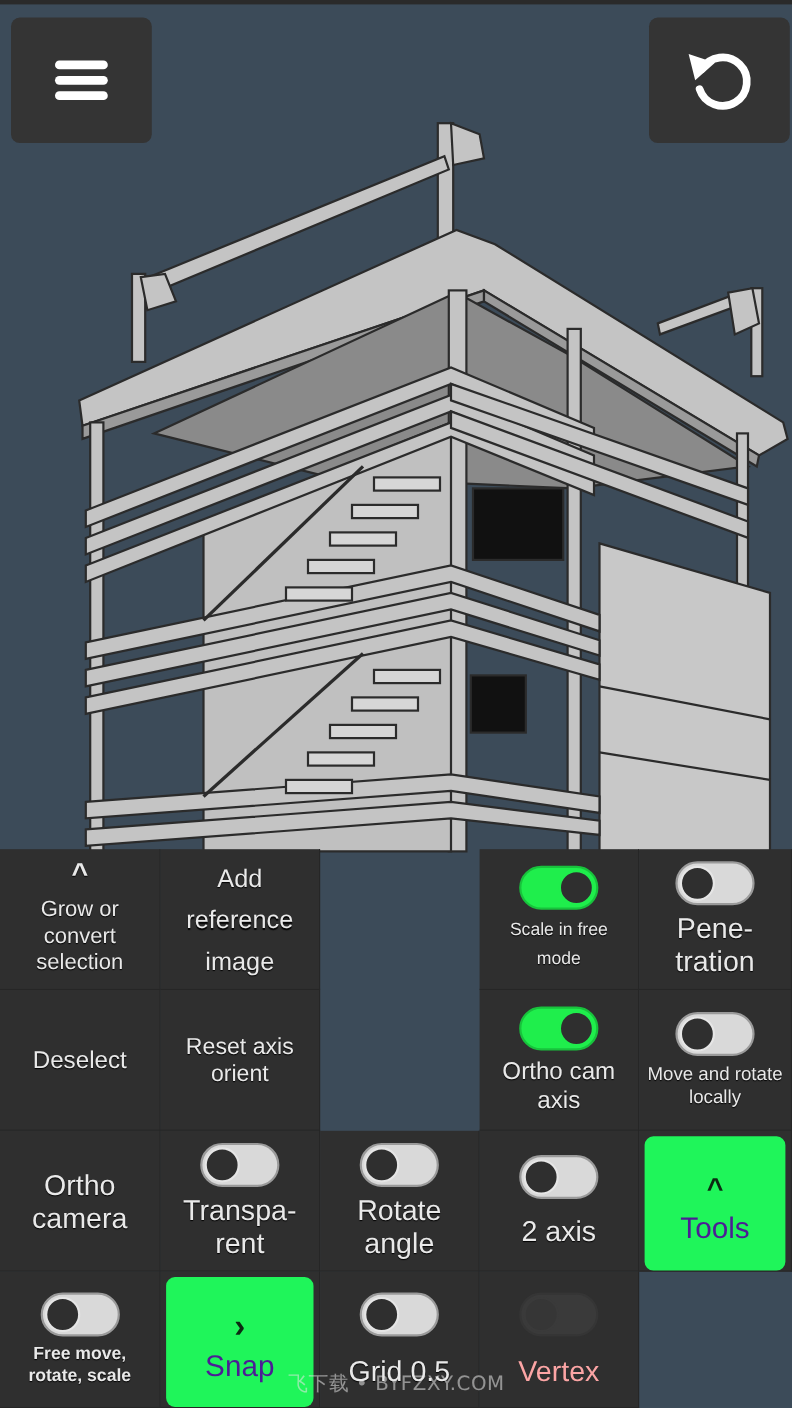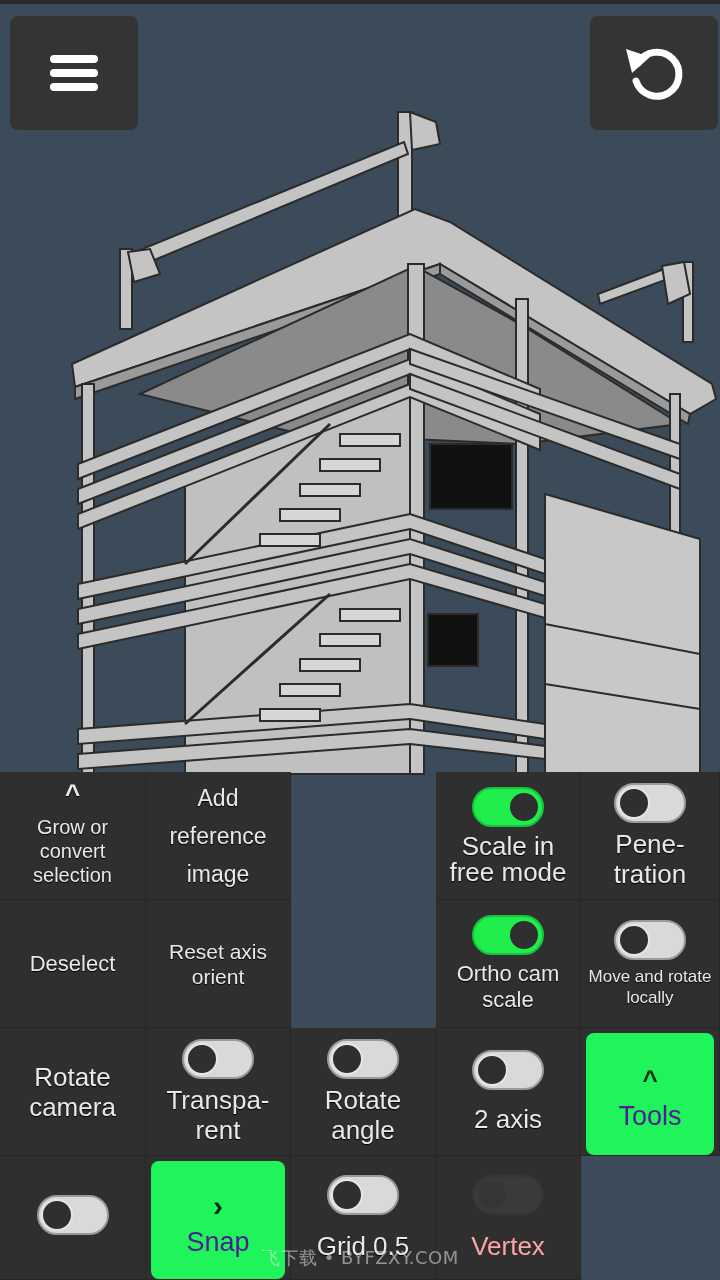--- a/index.html
+++ b/index.html
@@ -162,51 +162,51 @@
     <span class="lbl" style="font-size:20px;line-height:24px;width:110px;">Grow or convert selection</span>
   </div>
   <div class="cell">
     <span class="lbl" style="font-size:23px;line-height:38px;width:120px;">Add reference image</span>
   </div>
   <div class="cell gap" style="grid-row: span 2;"></div>
   <div class="cell">
     <div class="toggle on">
         <div class="knob"></div>
       </div>
-    <span class="lbl" style="font-size:26px;line-height:26px;width:120px;">Scale in free mode</span>
+    <span class="lbl" style="font-size:16px;line-height:26px;width:120px;">Scale in free mode</span>
   </div>
   <div class="cell">
     <div class="toggle off">
         <div class="knob"></div>
       </div>
     <span class="lbl-lg">Pene-</span>
     <span class="lbl-lg">tration</span>
   </div>
 
   <div class="cell">
     <span class="lbl">Deselect</span>
   </div>
   <div class="cell">
     <span class="lbl" style="font-size:21px;line-height:25px;width:120px;">Reset axis orient</span>
   </div>
   <div class="cell">
     <div class="toggle on">
         <div class="knob"></div>
       </div>
-    <span class="lbl" style="font-size:22px;line-height:26px;width:110px;">Ortho cam scale</span>
+    <span class="lbl" style="font-size:22px;line-height:26px;width:110px;">Ortho cam axis</span>
   </div>
   <div class="cell">
     <div class="toggle off">
         <div class="knob"></div>
       </div>
     <span class="lbl-sm" style="width:125px;">Move and rotate locally</span>
   </div>
 
   <div class="cell">
-    <span class="lbl-lg" style="width:100px;">Rotate camera</span>
+    <span class="lbl-lg" style="width:100px;">Ortho camera</span>
   </div>
   <div class="cell">
     <div class="toggle off">
         <div class="knob"></div>
       </div>
     <span class="lbl-lg">Transpa-</span>
     <span class="lbl-lg">rent</span>
   </div>
   <div class="cell">
     <div class="toggle off">
@@ -224,20 +224,21 @@
   <div class="cell green-btn-wrap">
     <div class="green-btn">
       <span class="chev" style="margin-top:14px;">^</span>
       <span class="lbl-lg">Tools</span>
     </div>
   </div>
   <div class="cell">
     <div class="toggle off">
         <div class="knob"></div>
       </div>
+    <span class="lbl-xs" style="width:120px;">Free move, rotate, scale</span>
   </div>
   <div class="cell green-btn-wrap">
     <div class="green-btn">
       <span class="chev" style="font-size:30px;margin-top:14px;">›</span>
       <span class="lbl-lg">Snap</span>
     </div>
   </div>
   <div class="cell">
     <div class="toggle off">
         <div class="knob"></div>

